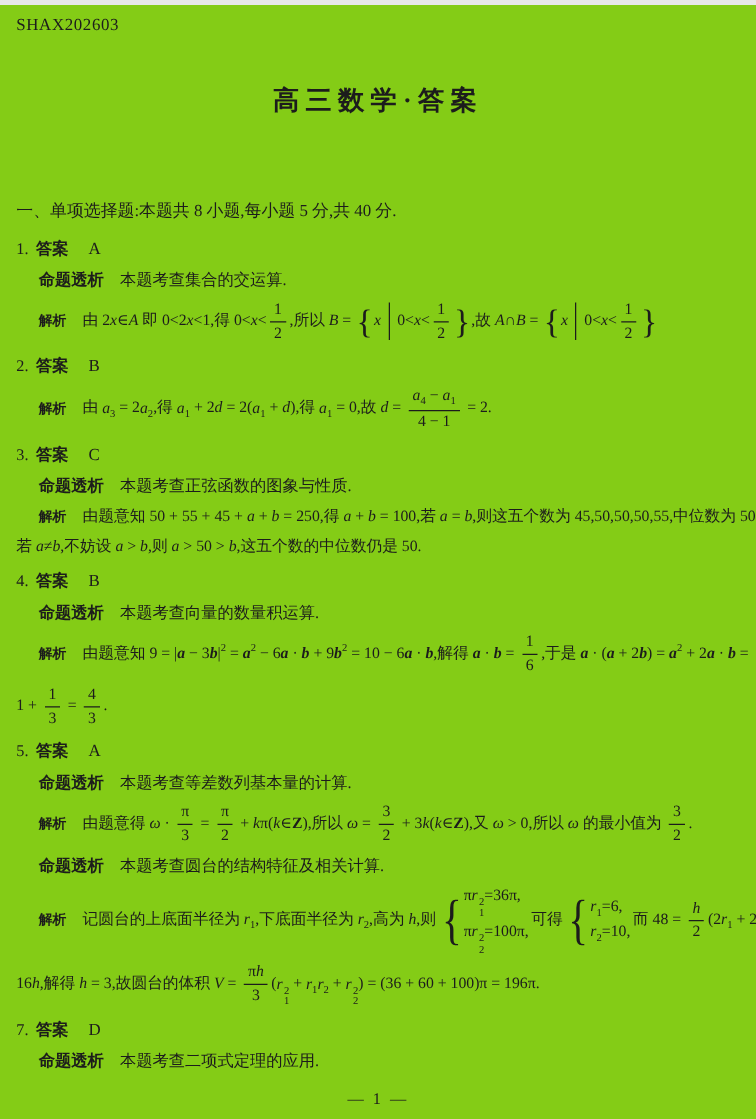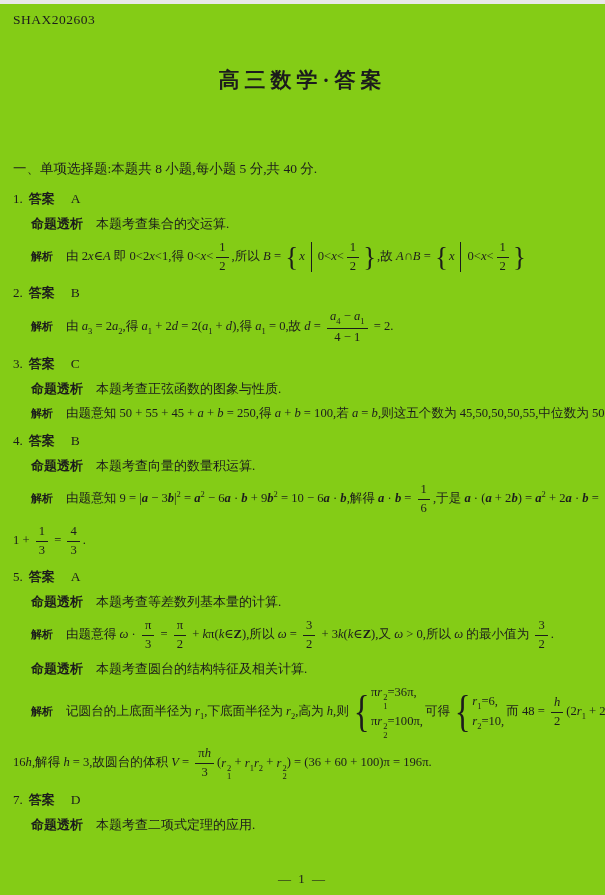--- a/index.html
+++ b/index.html
@@ -90,20 +90,21 @@
 
   <div class="item">
     <div class="ans-line">
       <span class="num">3.</span><span class="lbl">答案</span><span class="letter">C</span>
     </div>
     <div class="insight-line">
       <span class="lbl">命题透析</span><span>本题考查正弦函数的图象与性质.</span>
     </div>
     <div class="analysis">
             <div class="analysis-line"><span class="lbl">解析</span>由题意知 50 + 55 + 45 + <span class="i">a</span> + <span class="i">b</span> = 250,得 <span class="i">a</span> + <span class="i">b</span> = 100,若 <span class="i">a</span> = <span class="i">b</span>,则这五个数为 45,50,50,50,55,中位数为 50.</div>
+            <div class="analysis-line cont">若 <span class="i">a</span>≠<span class="i">b</span>,不妨设 <span class="i">a</span> &gt; <span class="i">b</span>,则 <span class="i">a</span> &gt; 50 &gt; <span class="i">b</span>,这五个数的中位数仍是 50.</div>
           </div>
   </div>
 
   <div class="item">
     <div class="ans-line">
       <span class="num">4.</span><span class="lbl">答案</span><span class="letter">B</span>
     </div>
     <div class="insight-line">
       <span class="lbl">命题透析</span><span>本题考查向量的数量积运算.</span>
     </div>

